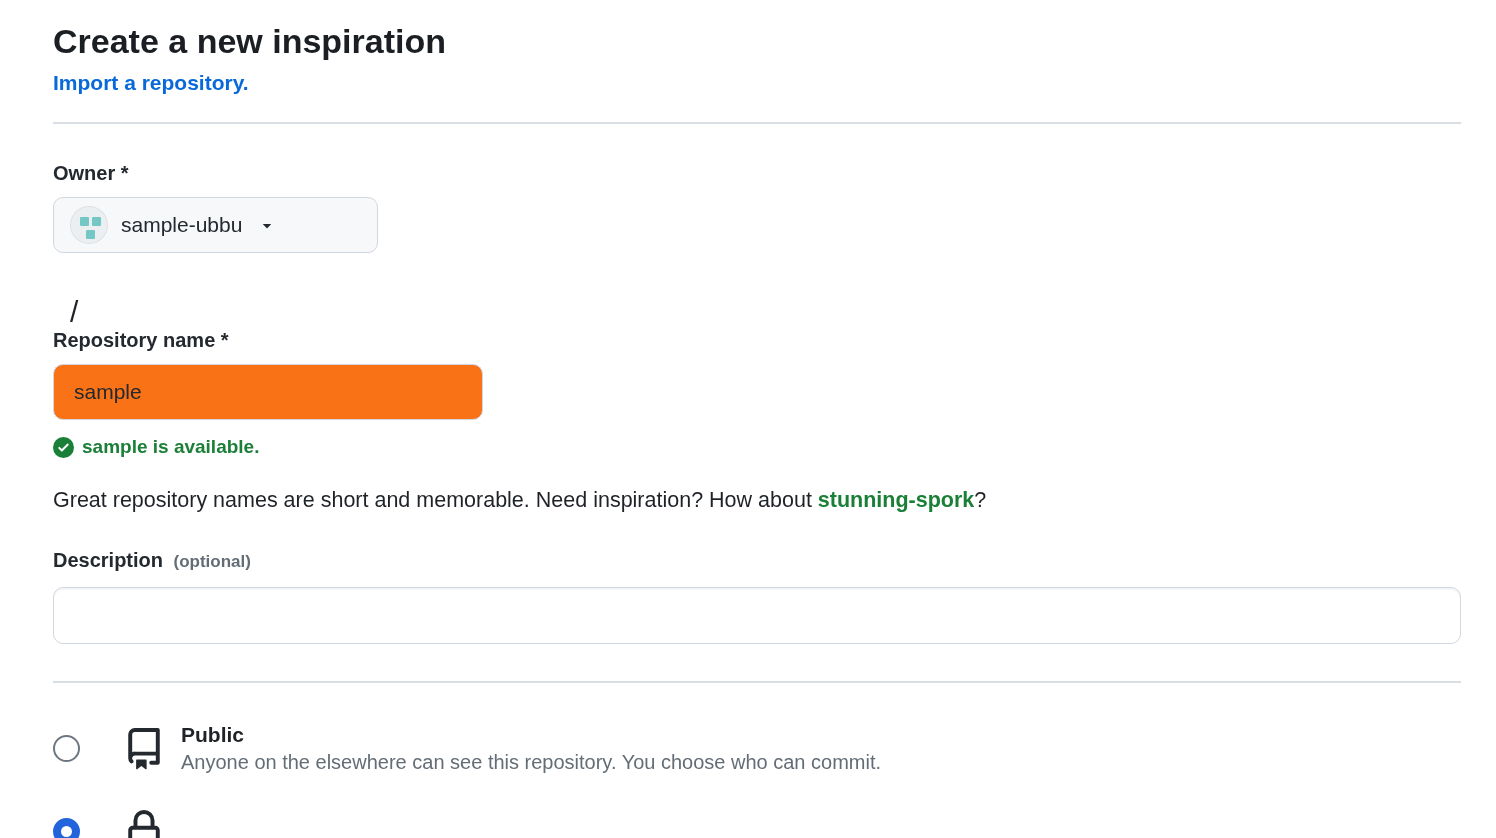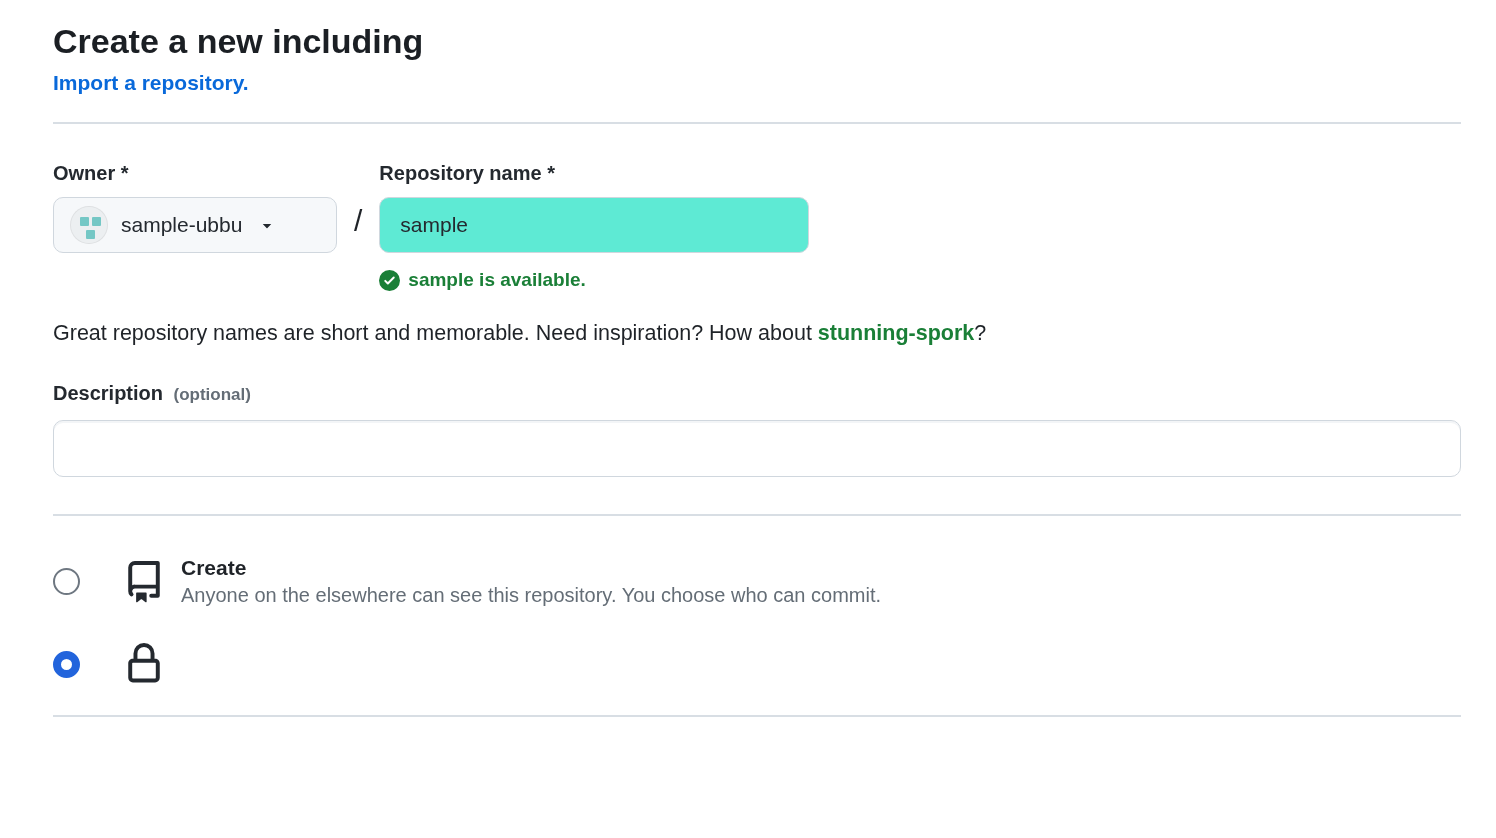--- a/index.html
+++ b/index.html
@@ -33,31 +33,31 @@
     cursor: pointer;
     font-weight: bold;
   }
   hr.divider {
     border: none;
     border-top: 2px solid #d8dee4;
     margin-top: 27px;
   }
 
   
-  .owner-repo-row { display: flex; align-items: flex-start; margin-top: 38px; }
+  .owner-repo-row { display: flex; align-items: flex-start; margin-top: 38px; flex-direction: column; }
   .field-label {
     display: block;
     font-size: 20px;
     font-weight: 700;
     color: #24292f;
     margin-bottom: 12px;
   }
   .owner-select {
     display: flex; align-items: center;
-    width: 284px; height: 56px;
+    width: 325px; height: 56px;
     background: #f6f8fa;
     border: 1px solid #d0d7de;
     border-radius: 10px;
     padding: 0 18px 0 16px;
     cursor: pointer;
     font-family: inherit;
   }
   .avatar {
     position: relative;
     width: 38px; height: 38px;
@@ -86,21 +86,21 @@
     font-weight: 400;
   }
   .repo-input {
     width: 430px; height: 56px;
     border: 1px solid #d0d7de;
     border-radius: 10px;
     padding: 0 20px;
     font-size: 21px;
     font-family: inherit;
     color: #24292f;
-    background: #5eead4;
+    background: #f97316;
     outline: none;
   }
   .availability {
     display: flex; align-items: center;
     margin-top: 16px;
   }
   .availability .msg {
     margin-left: 8px;
     font-size: 19px;
     font-weight: 700;
@@ -158,21 +158,21 @@
   }
   .vis-text { margin-left: 15px; }
   .vis-title { font-size: 21px; font-weight: 700; color: #1f2328; }
   .vis-desc { font-size: 20px; color: #646d76; margin-top: 4px; }
 </style>
 </head>
 <body>
 
 <div class="page">
 
-  <h1 class="page-title">Create a new including</h1>
+  <h1 class="page-title">Create a new inspiration</h1>
 
 
   <a class="import-link">Import a repository.</a>
 
   <hr class="divider">
 
   <div class="owner-repo-row">
 
     <div>
       <label class="field-label">Owner *</label>
@@ -219,21 +219,21 @@
   <hr class="divider-mid">
 
   <div class="vis-option public">
     <span class="radio unchecked"></span>
     <span class="vis-icon">
       <svg width="42" height="42" viewBox="0 0 16 16" fill="#24292f" aria-hidden="true">
         <path d="M2 2.5A2.5 2.5 0 0 1 4.5 0h8.75a.75.75 0 0 1 .75.75v12.5a.75.75 0 0 1-.75.75h-2.5a.75.75 0 0 1 0-1.5h1.75v-2h-8a1 1 0 0 0-.714 1.7.75.75 0 1 1-1.072 1.05A2.495 2.495 0 0 1 2 11.5Zm10.5-1h-8a1 1 0 0 0-1 1v6.708A2.486 2.486 0 0 1 4.5 9h8ZM5 12.25a.25.25 0 0 1 .25-.25h3.5a.25.25 0 0 1 .25.25v3.25a.25.25 0 0 1-.4.2l-1.45-1.087a.249.249 0 0 0-.3 0L5.4 15.7a.25.25 0 0 1-.4-.2Z"></path>
       </svg>
     </span>
     <span class="vis-text">
-      <div class="vis-title">Create</div>
+      <div class="vis-title">Public</div>
       <div class="vis-desc">Anyone on the elsewhere can see this repository. You choose who can commit.</div>
     </span>
   </div>
 
   <div class="vis-option private">
     <span class="radio checked"></span>
     <span class="vis-icon">
       <svg width="42" height="42" viewBox="0 0 16 16" fill="#24292f" aria-hidden="true">
         <path d="M4 4a4 4 0 0 1 8 0v2h.25c.966 0 1.75.784 1.75 1.75v5.5A1.75 1.75 0 0 1 12.25 15h-8.5A1.75 1.75 0 0 1 2 13.25v-5.5C2 6.784 2.784 6 3.75 6H4Zm8.25 3.5h-8.5a.25.25 0 0 0-.25.25v5.5c0 .138.112.25.25.25h8.5a.25.25 0 0 0 .25-.25v-5.5a.25.25 0 0 0-.25-.25ZM10.5 6V4a2.5 2.5 0 1 0-5 0v2Z"></path>
       </svg>

